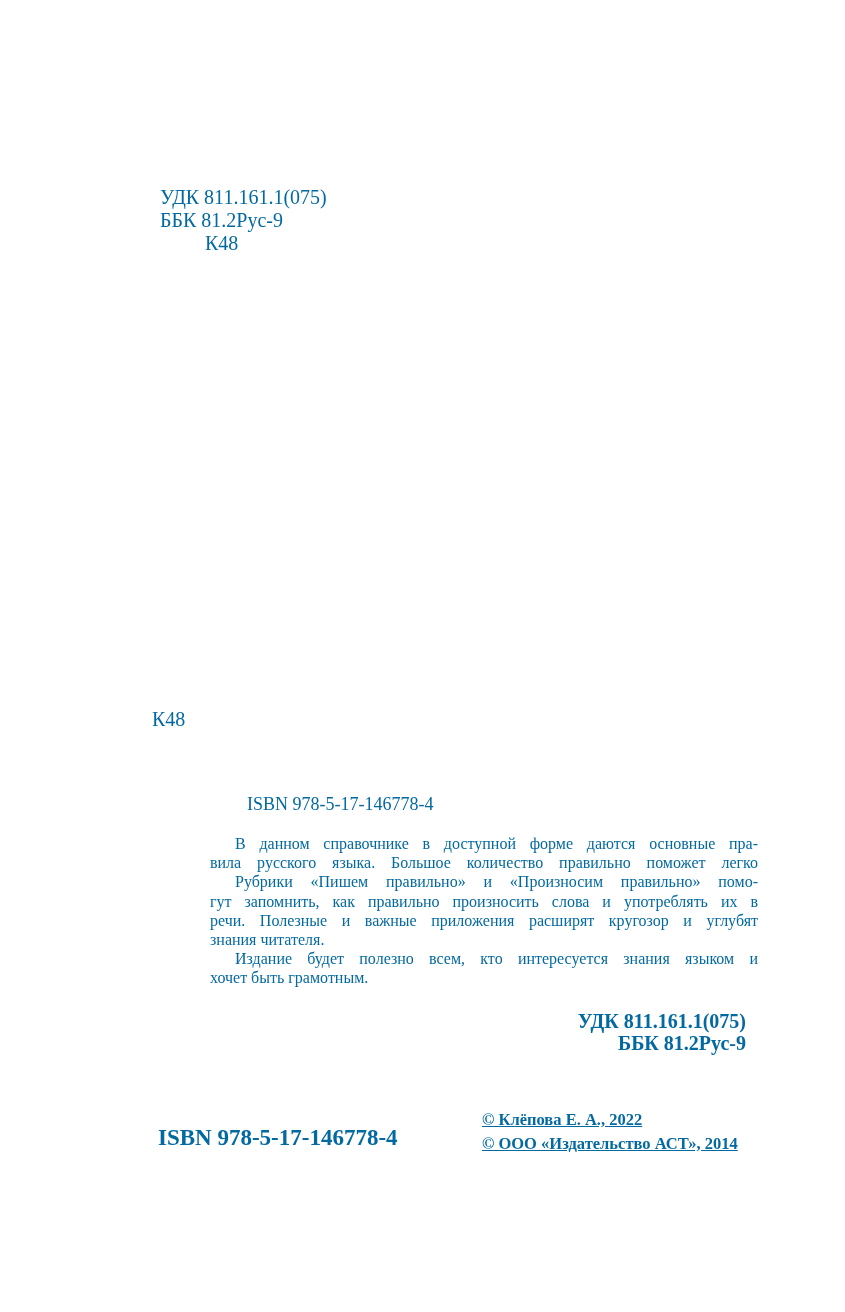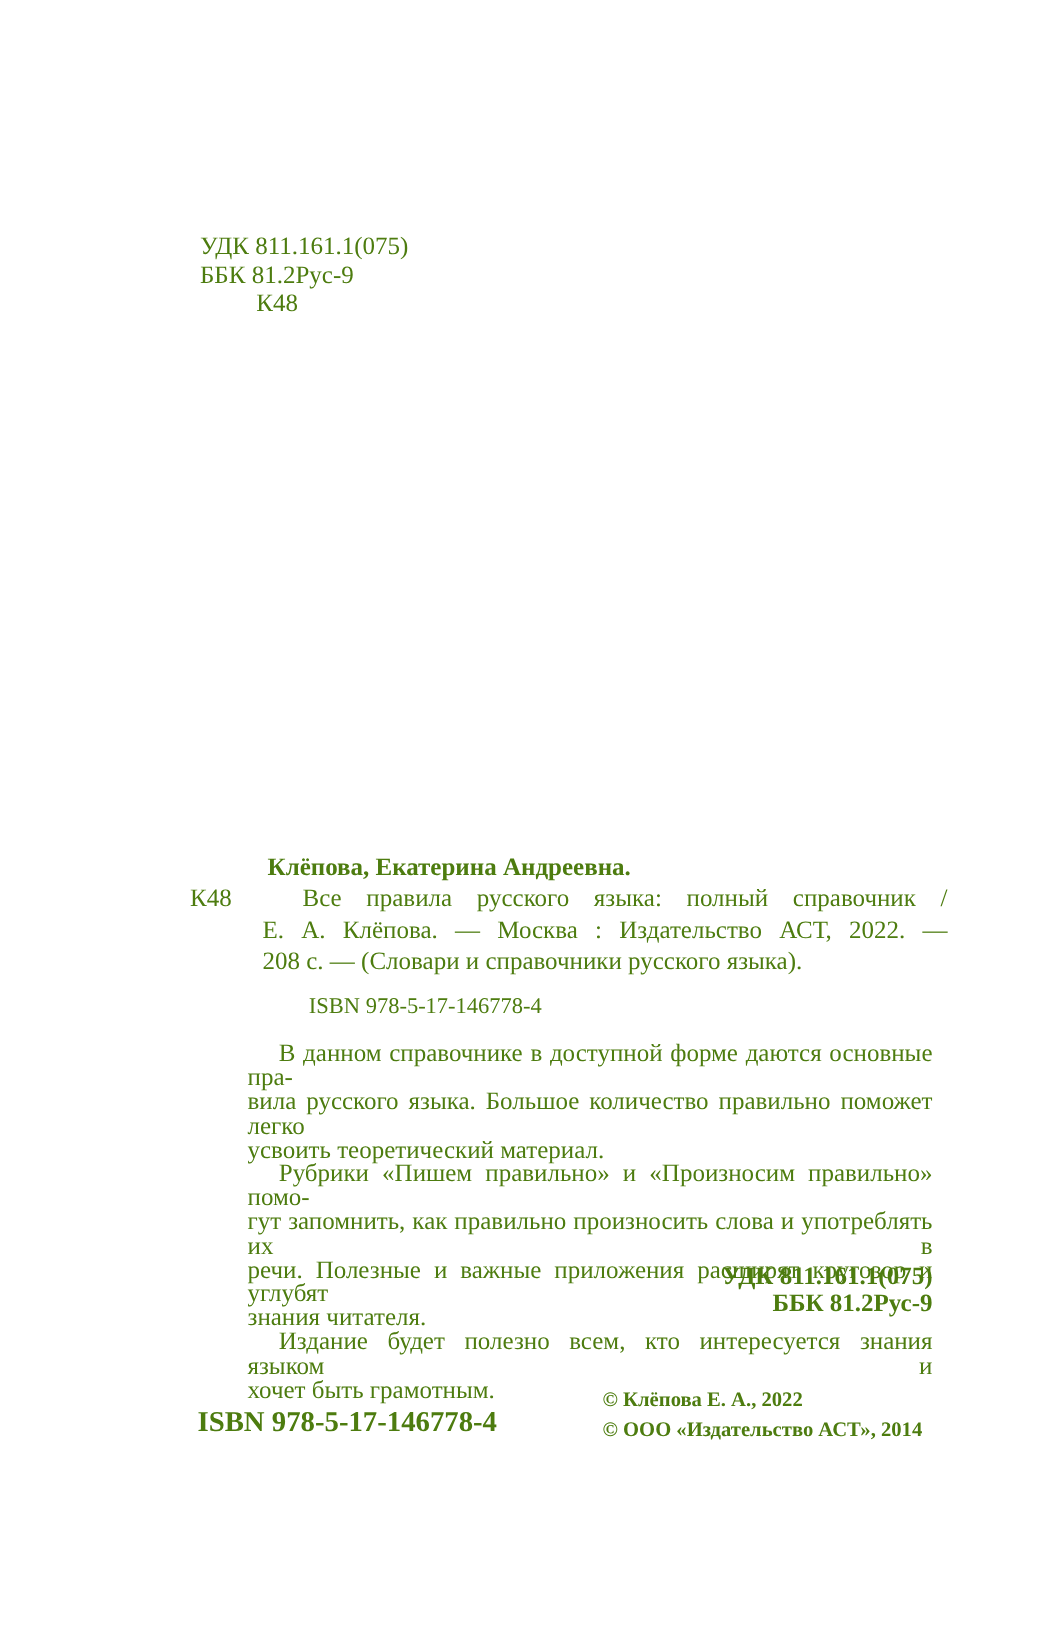--- a/index.html
+++ b/index.html
@@ -5,21 +5,21 @@
   html, body {
     margin: 0;
     padding: 0;
     background: #ffffff;
   }
   #page {
     position: relative;
     width: 845px;
     height: 1312px;
     background: #ffffff;
-    color: #4d7c0f;
+    color: #0369a1;
     font-family: "Liberation Serif", "DejaVu Serif", serif;
     overflow: hidden;
   }
   .abs { position: absolute; }
 
   
   #top-block {
     left: 160px; top: 186px;
     font-size: 20px; line-height: 23px;
     white-space: nowrap;
@@ -38,23 +38,23 @@
     font-size: 20px; line-height: 25px;
   }
   #isbn-mid {
     left: 247px; top: 793px;
     font-size: 18px; line-height: 22px;
     white-space: nowrap;
   }
 
   
   #annotation {
-    left: 198px; top: 834px;
+    left: 210px; top: 834px;
     width: 548px;
-    font-size: 20px; line-height: 19.2px;
+    font-size: 16px; line-height: 19.2px;
   }
 
   
   .line {
     text-align: justify;
     text-align-last: justify;
   }
   .line.flush { text-align-last: left; }
   .in-catalog .line.indent { text-indent: 32px; }
   .in-annotation .line.indent { text-indent: 25px; }
@@ -73,51 +73,43 @@
     left: 158px; top: 1124px;
     font-size: 23px; line-height: 28px;
     font-weight: bold;
     white-space: nowrap;
   }
   #footer-copy {
     left: 482px; top: 1108px;
     font-size: 16.5px; line-height: 24px;
     font-weight: bold;
     white-space: nowrap;
+    text-decoration: underline;
   }
 </style>
 </head>
 <body>
 
 <div id="page">
 
   <div id="top-block" class="abs">
     <div>УДК 811.161.1(075)</div>
     <div>ББК 81.2Рус-9</div>
     <div class="code-line">К48</div>
   </div>
 
   <div id="catalog-code" class="abs">К48</div>
 
-  <div id="catalog-card" class="abs in-catalog">
-    <div id="catalog-author">Клёпова, Екатерина Андреевна.</div>
-    <div>
-        <div class="line indent">Все правила русского языка: полный справочник /</div>
-        <div class="line">Е. А. Клёпова. — Москва : Издательство АСТ, 2022. —</div>
-        <div class="line flush">208 с. — (Словари и справочники русского языка).</div>
-      </div>
-  </div>
 
   <div id="isbn-mid" class="abs">ISBN 978-5-17-146778-4</div>
 
   <div id="annotation" class="abs in-annotation">
       <div class="para">
         <div class="line indent">В данном справочнике в доступной форме даются основные пра-</div>
         <div class="line">вила русского языка. Большое количество правильно поможет легко</div>
-        <div class="line flush">усвоить теоретический материал.</div>
       </div>
       <div class="para">
         <div class="line indent">Рубрики «Пишем правильно» и «Произносим правильно» помо-</div>
         <div class="line">гут запомнить, как правильно произносить слова и употреблять их в</div>
         <div class="line">речи. Полезные и важные приложения расширят кругозор и углубят</div>
         <div class="line flush">знания читателя.</div>
       </div>
       <div class="para">
         <div class="line indent">Издание будет полезно всем, кто интересуется знания языком и</div>
         <div class="line flush">хочет быть грамотным.</div>

